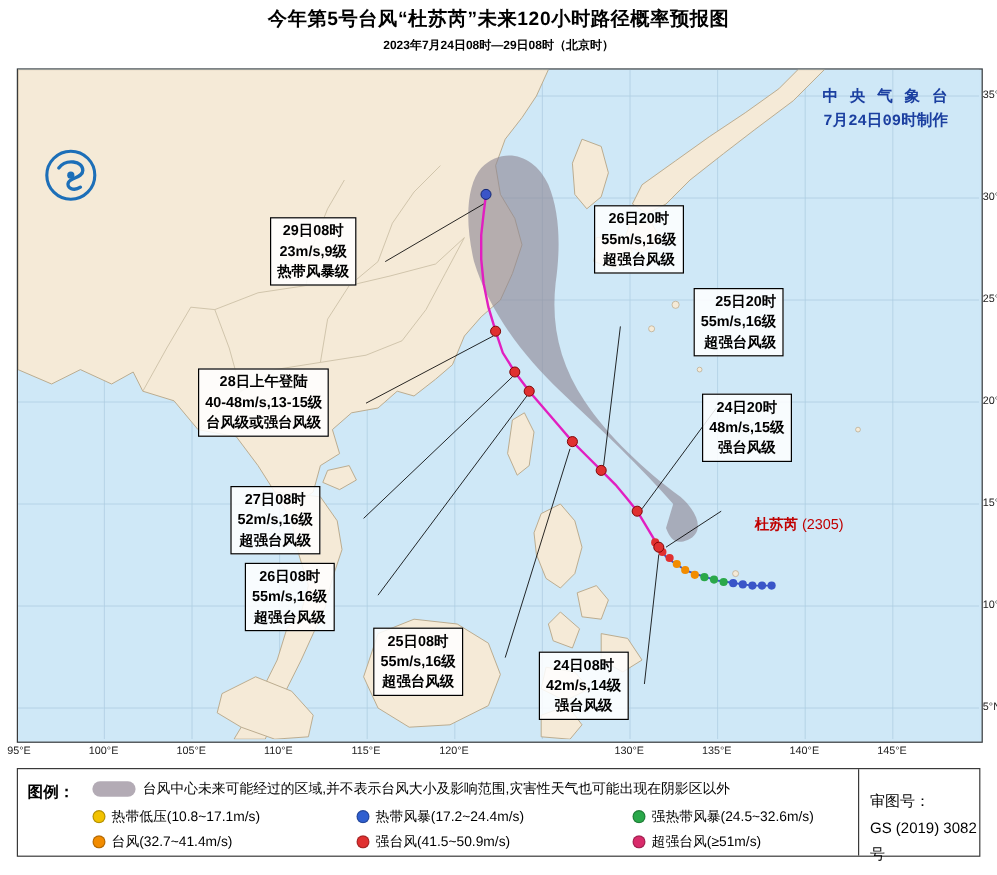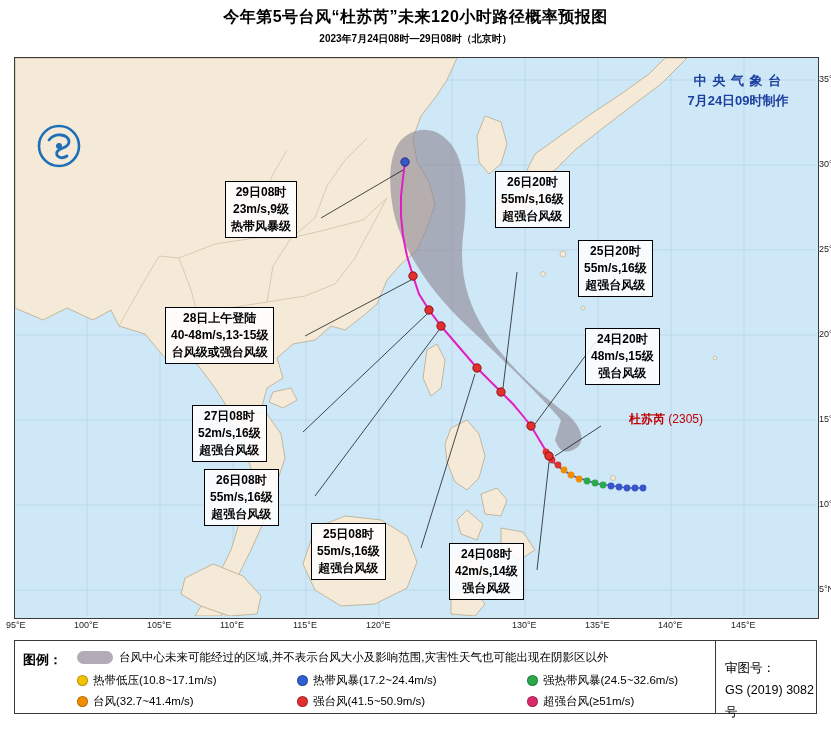--- a/index.html
+++ b/index.html
@@ -353,21 +353,21 @@
           <line x1="502" y1="214" x2="488" y2="330"></line>
 
           <line x1="582" y1="282" x2="520" y2="366"></line>
 
           <line x1="586" y1="368" x2="540" y2="398"></line>
         </g>
 
         <line x1="628" y1="430" x2="612" y2="434" stroke="#c00000" stroke-width="0"></line>
       </svg>
 
-      <div class="stamp" style="left:658px; top:13px;">
+      <div class="stamp" style="left:658px; top:13px;font-family:Liberation Mono, monospace;">
         <div>中 央 气 象 台</div>
         <div class="l2">7月24日09时制作</div>
       </div>
 
       <svg class="logo" viewBox="0 0 44 44">
         <circle cx="22" cy="22" r="20" fill="none" stroke="#1d6fb8" stroke-width="2.6"></circle>
         <path d="M12,16 C18,8 32,10 32,18 C32,24 22,24 20,28 C18,32 24,36 30,32" fill="none" stroke="#1d6fb8" stroke-width="2.8" stroke-linecap="round"></path>
         <circle cx="22" cy="22" r="3" fill="#1d6fb8"></circle>
       </svg>
 
@@ -406,33 +406,33 @@
         <div>42m/s,14级</div>
         <div>强台风级</div>
       </div>
 
       <div class="callout" style="left:480px; top:113px;">
         <div>26日20时</div>
         <div>55m/s,16级</div>
         <div>超强台风级</div>
       </div>
 
-      <div class="callout" style="left:563px; top:182px;">
+      <div class="callout" style="left:563px; top:182px;text-align:right;">
         <div>25日20时</div>
         <div>55m/s,16级</div>
         <div>超强台风级</div>
       </div>
 
       <div class="callout" style="left:570px; top:270px;">
         <div>24日20时</div>
         <div>48m/s,15级</div>
         <div>强台风级</div>
       </div>
 
-      <div class="storm-name" style="left:614px; top:353px;">
+      <div class="storm-name" style="left:614px; top:371px;">
         <span class="cn">杜苏芮</span>
         <span class="id">(2305)</span>
       </div>
     </div>
   </div>
 
   <div class="axis-label axis-bottom" style="left:6px;">95°E</div>
   <div class="axis-label axis-bottom" style="left:74px;">100°E</div>
   <div class="axis-label axis-bottom" style="left:147px;">105°E</div>
   <div class="axis-label axis-bottom" style="left:220px;">110°E</div>

